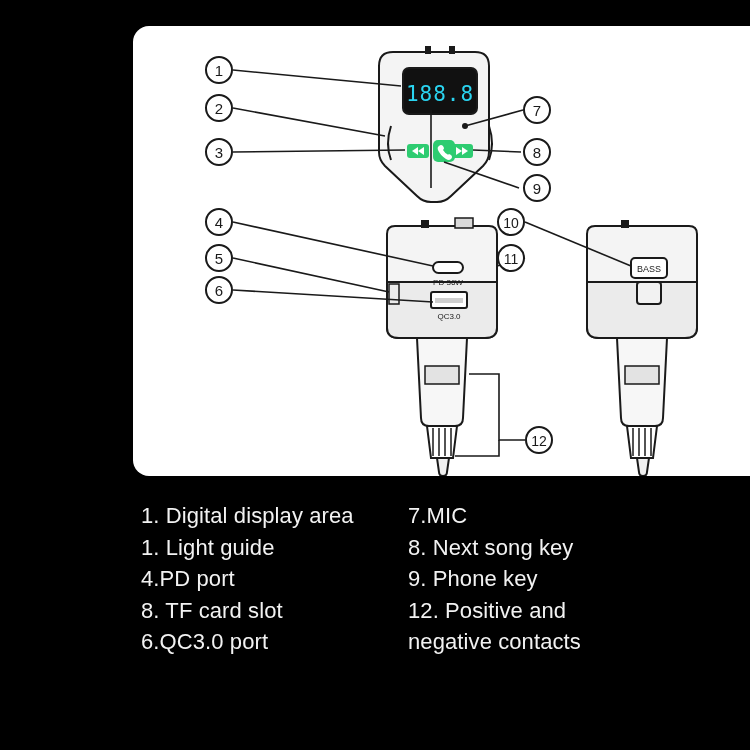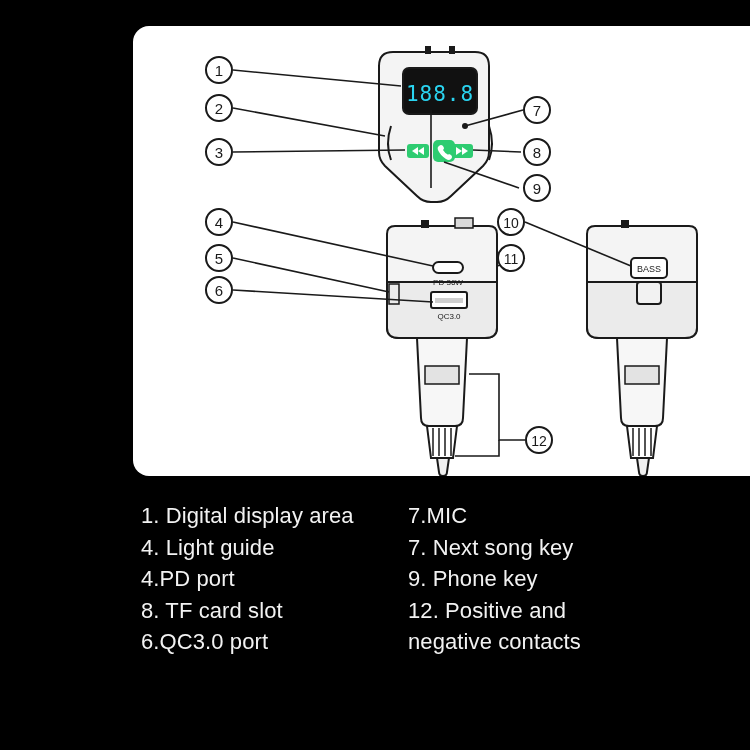--- a/index.html
+++ b/index.html
@@ -231,27 +231,27 @@
           <circle cx="406" cy="414" r="13" fill="#ffffff" stroke="#1a1a1a" stroke-width="2"></circle>
           <text x="406" y="420" font-size="14" fill="#1a1a1a" text-anchor="middle" font-family="&quot;Liberation Sans&quot;, sans-serif">12</text>
         </g>
       </g>
     </svg>
   </div>
 
   <div class="legend">
     <div class="legend-col left">
       <div class="legend-item">1. Digital display area</div>
-      <div class="legend-item">4. Light guide</div>
+      <div class="legend-item">1. Light guide</div>
       <div class="legend-item">4.PD port</div>
       <div class="legend-item">8. TF card slot</div>
       <div class="legend-item">6.QC3.0 port</div>
     </div>
     <div class="legend-col right">
       <div class="legend-item">7.MIC</div>
-      <div class="legend-item">7. Next song key</div>
+      <div class="legend-item">8. Next song key</div>
       <div class="legend-item">9. Phone key</div>
       <div class="legend-item">12. Positive and
 negative contacts</div>
     </div>
   </div>
 
 </div>
 
 </body></html>

